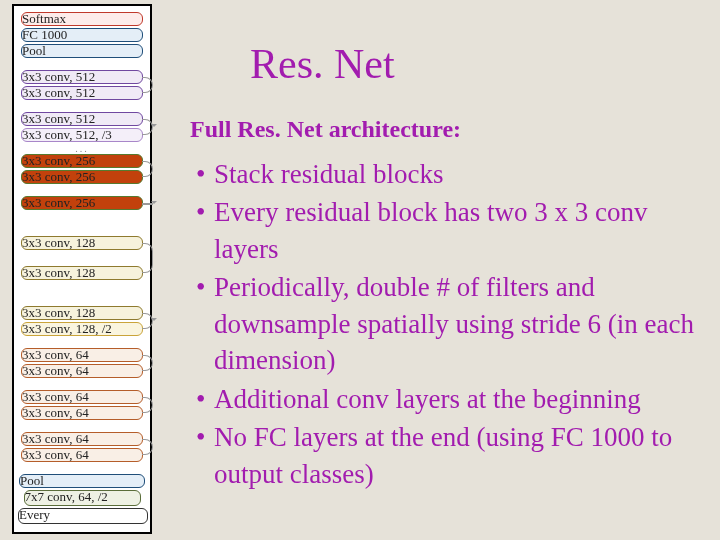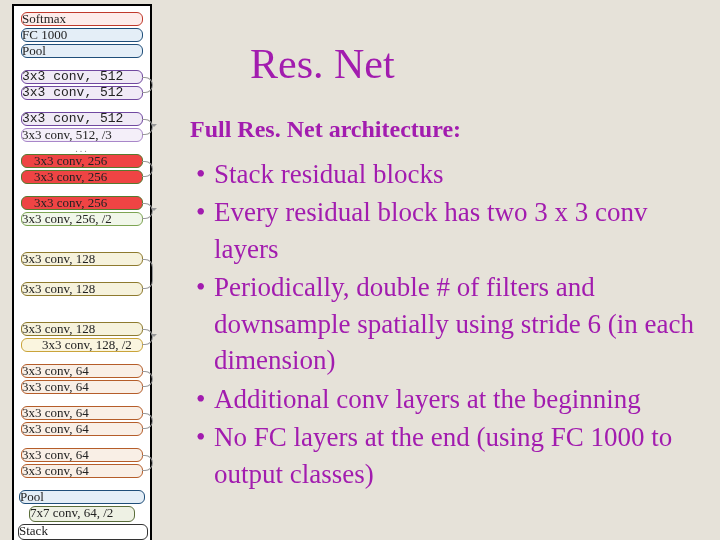--- a/index.html
+++ b/index.html
@@ -33,26 +33,26 @@
     text-align: left;
     color: #222;
     overflow: hidden;
     position: relative;
   }
   .softmax { border: 1.5px solid #c0392b; background: #fdecea; }
   .fc      { border: 1.5px solid #1f4e79; background: #e4eef7; }
   .pool    { border: 1.5px solid #1f4e79; background: #e4eef7; }
   .c64     { border: 1.5px solid #b55d2a; background: #f9efe6; }
   .c128    { border: 1.5px solid #8e7a2e; background: #f6f2dc; margin-top: 16px; }
-  .c128b   { border: 1.5px solid #caa43a; background: #faf5df; padding-left: 20px; }
-  .c256    { border: 1.5px solid #567a2f; background: #ef4444; padding-left: 12px; }
+  .c128b   { border: 1.5px solid #caa43a; background: #faf5df; }
+  .c256    { border: 1.5px solid #567a2f; background: #c2410c; }
   .c256b   { border: 1.5px solid #7da453; background: #f1f7ea; }
-  .c512    { border: 1.5px solid #7048a0; background: #f0eaf6; font-family: Liberation Mono, monospace; }
+  .c512    { border: 1.5px solid #7048a0; background: #f0eaf6; }
   .c512b   { border: 1.5px solid #a886c9; background: #f4eff9; }
-  .conv7   { border: 1.5px solid #5a6d3a; background: #eef1e4; width: 106px; height: 16px; }
+  .conv7   { border: 1.5px solid #5a6d3a; background: #eef1e4; width: 117px; height: 16px; }
   .input   { border: 1.5px solid #333;    background: #fff;     width: 130px; height: 16px; }
   .pool-bot{ border: 1.5px solid #1f4e79; background: #e4eef7; width: 126px; }
   .gap { height: 8px; position: relative; }
   .gap .dots {
     position: absolute; left: 50%; top: -1px; transform: translateX(-50%);
     font-size: 10px; color: #888; letter-spacing: 2px;
   }
   .pair { position: relative; }
   .pair .skip {
     position: absolute;
@@ -133,21 +133,20 @@
     </div>
 
   <div class="pair">
     <div class="layer c256">3x3 conv, 256</div>
     <div class="layer c256">3x3 conv, 256</div>
     <span class="skip"></span>
   </div>
   <div class="gap"></div>
   <div class="pair">
     <div class="layer c256">3x3 conv, 256</div>
-    <div class="layer c256b">3x3 conv, 256, /2</div>
     <span class="skip down"></span>
   </div>
 
   <div class="gap"></div>
   <div class="pair">
     <div class="layer c128">3x3 conv, 128</div>
     <div class="layer c128">3x3 conv, 128</div>
     <span class="skip"></span>
   </div>
   <div class="gap"></div>
@@ -172,21 +171,21 @@
   <div class="gap"></div>
   <div class="pair">
     <div class="layer c64">3x3 conv, 64</div>
     <div class="layer c64">3x3 conv, 64</div>
     <span class="skip"></span>
   </div>
 
   <div class="gap"></div>
   <div class="layer pool-bot">Pool</div>
   <div class="layer conv7">7x7 conv, 64, /2</div>
-  <div class="layer input">Stack</div>
+  <div class="layer input">Every</div>
 </div>
 
 <div class="textcol">
   <h1 class="title">Res. Net</h1>
   <p class="subhead">Full Res. Net architecture:</p>
   <ul class="bullets">
     <li>Stack residual blocks</li>
     <li>Every residual block has two 3 x 3 conv layers</li>
     <li>Periodically, double # of filters and downsample spatially using stride 6 (in each dimension)</li>
     <li>Additional conv layers at the beginning</li>

